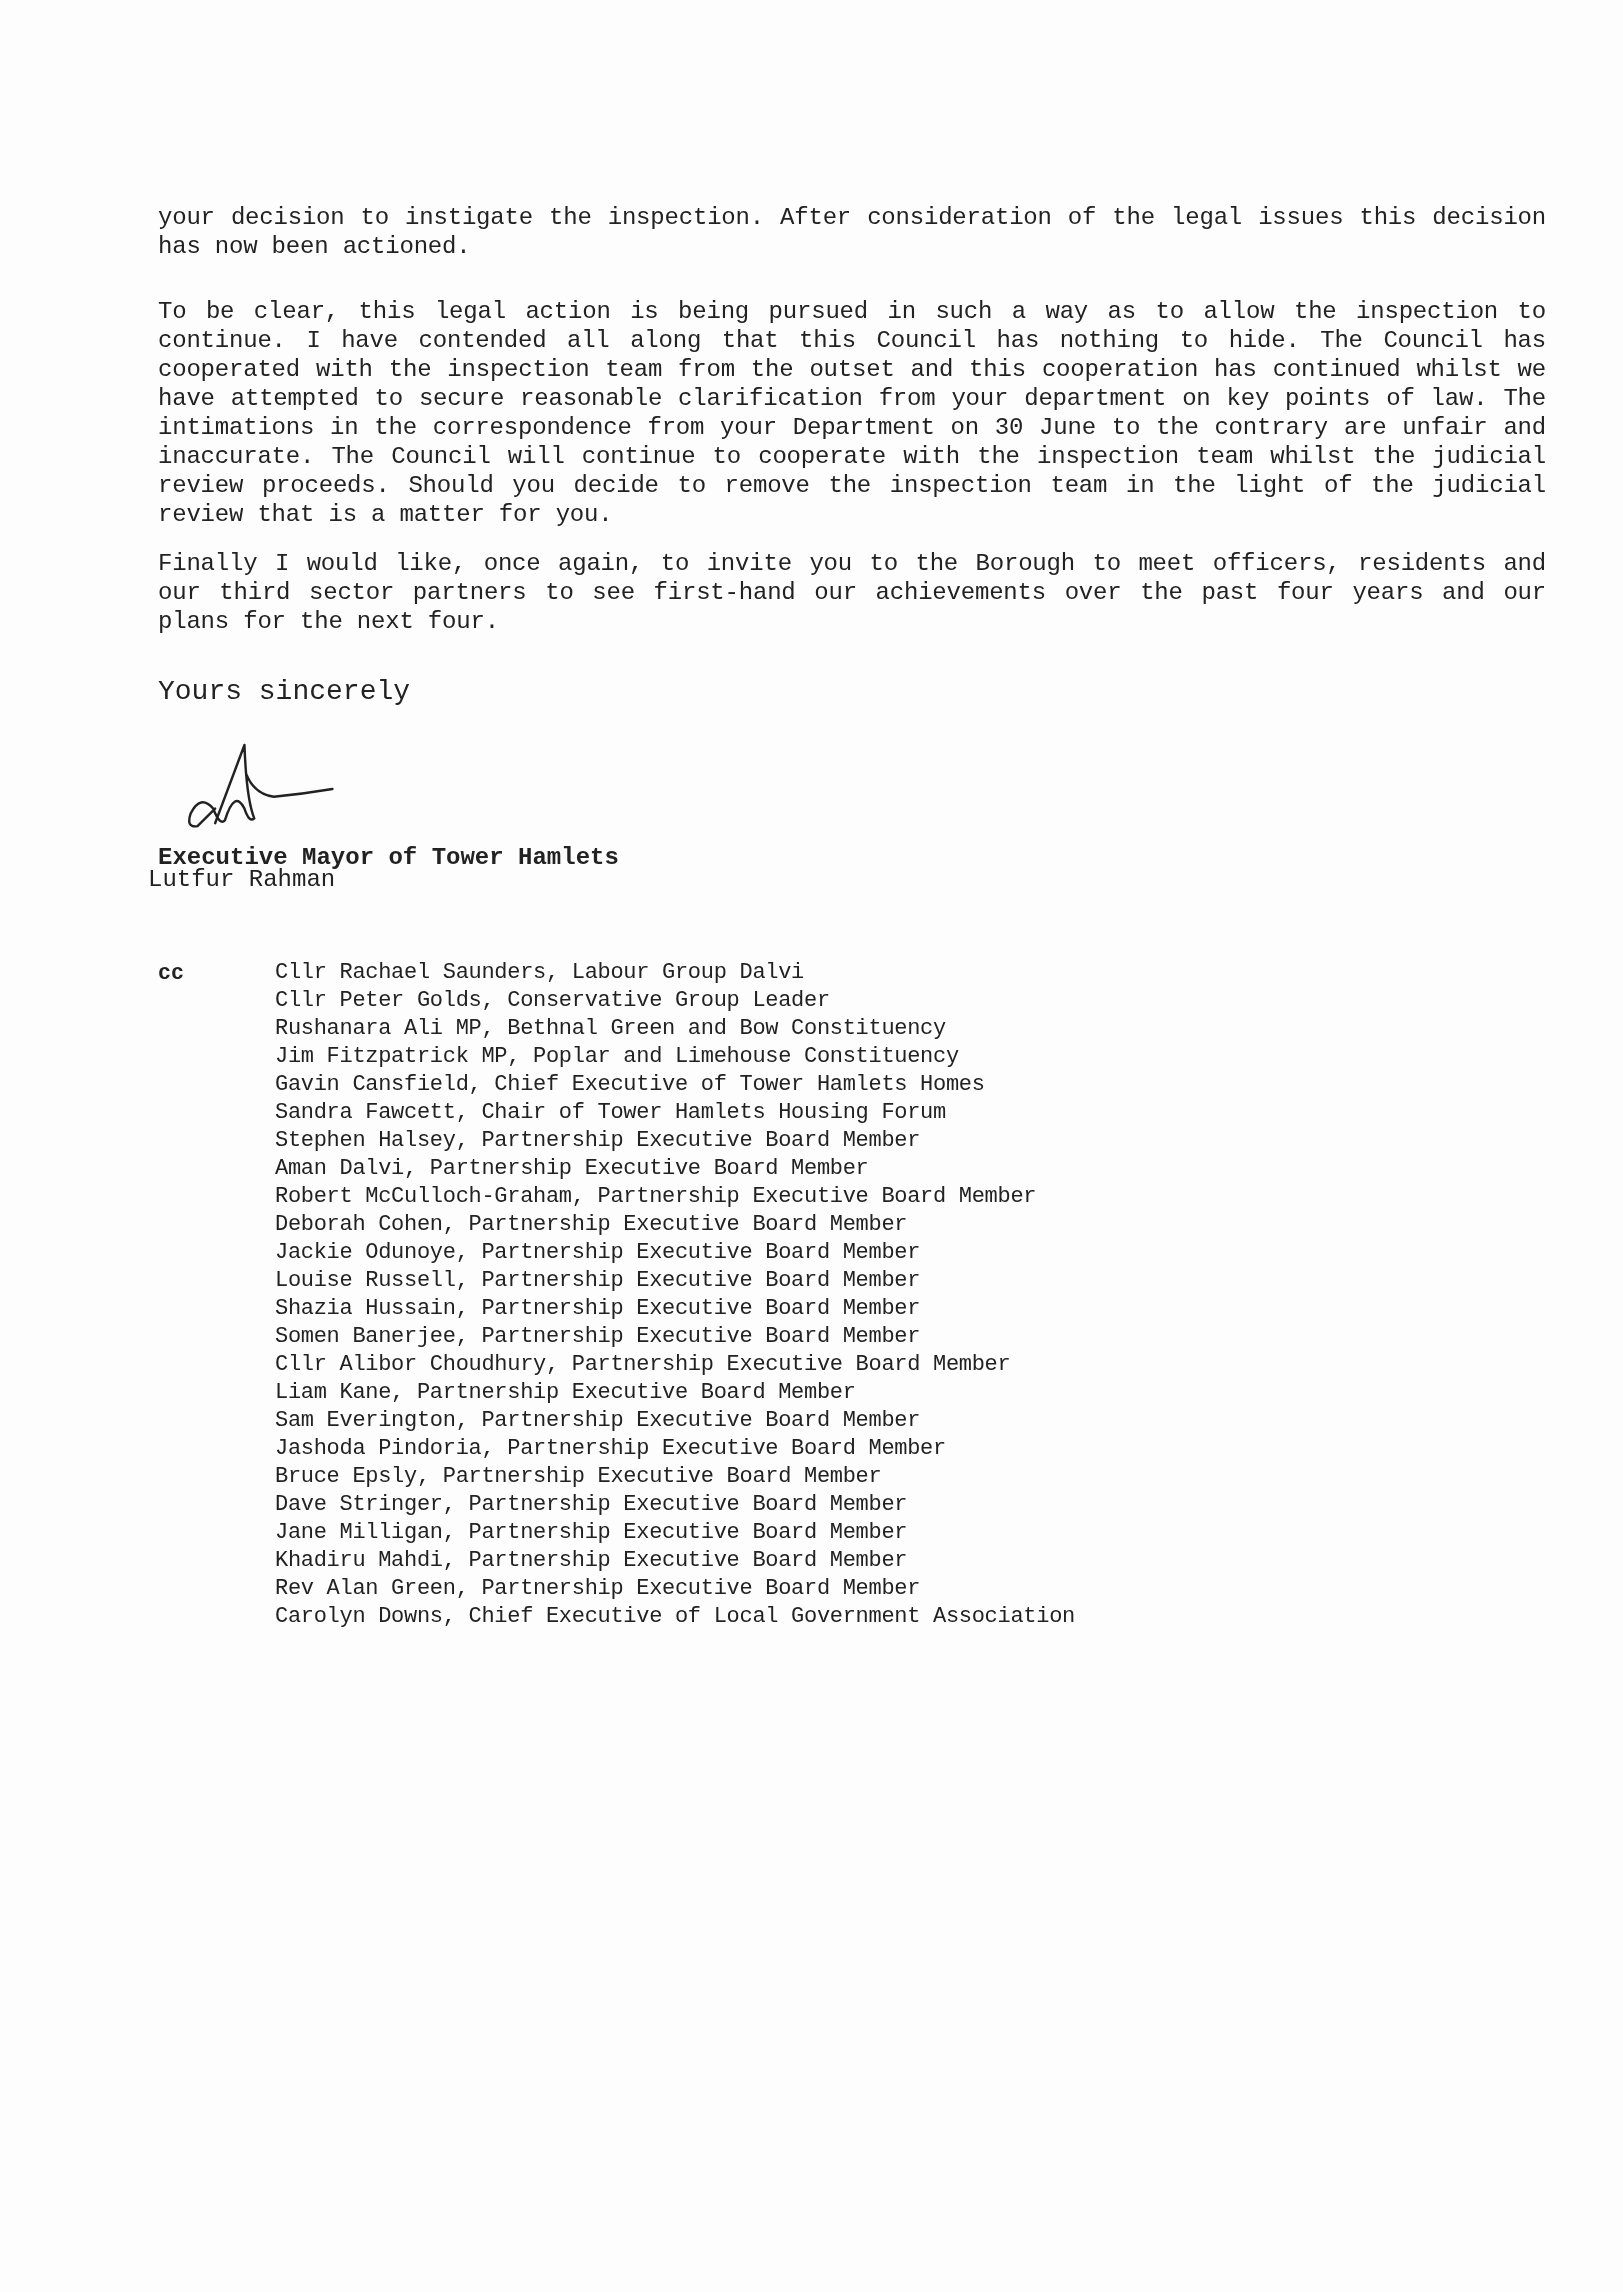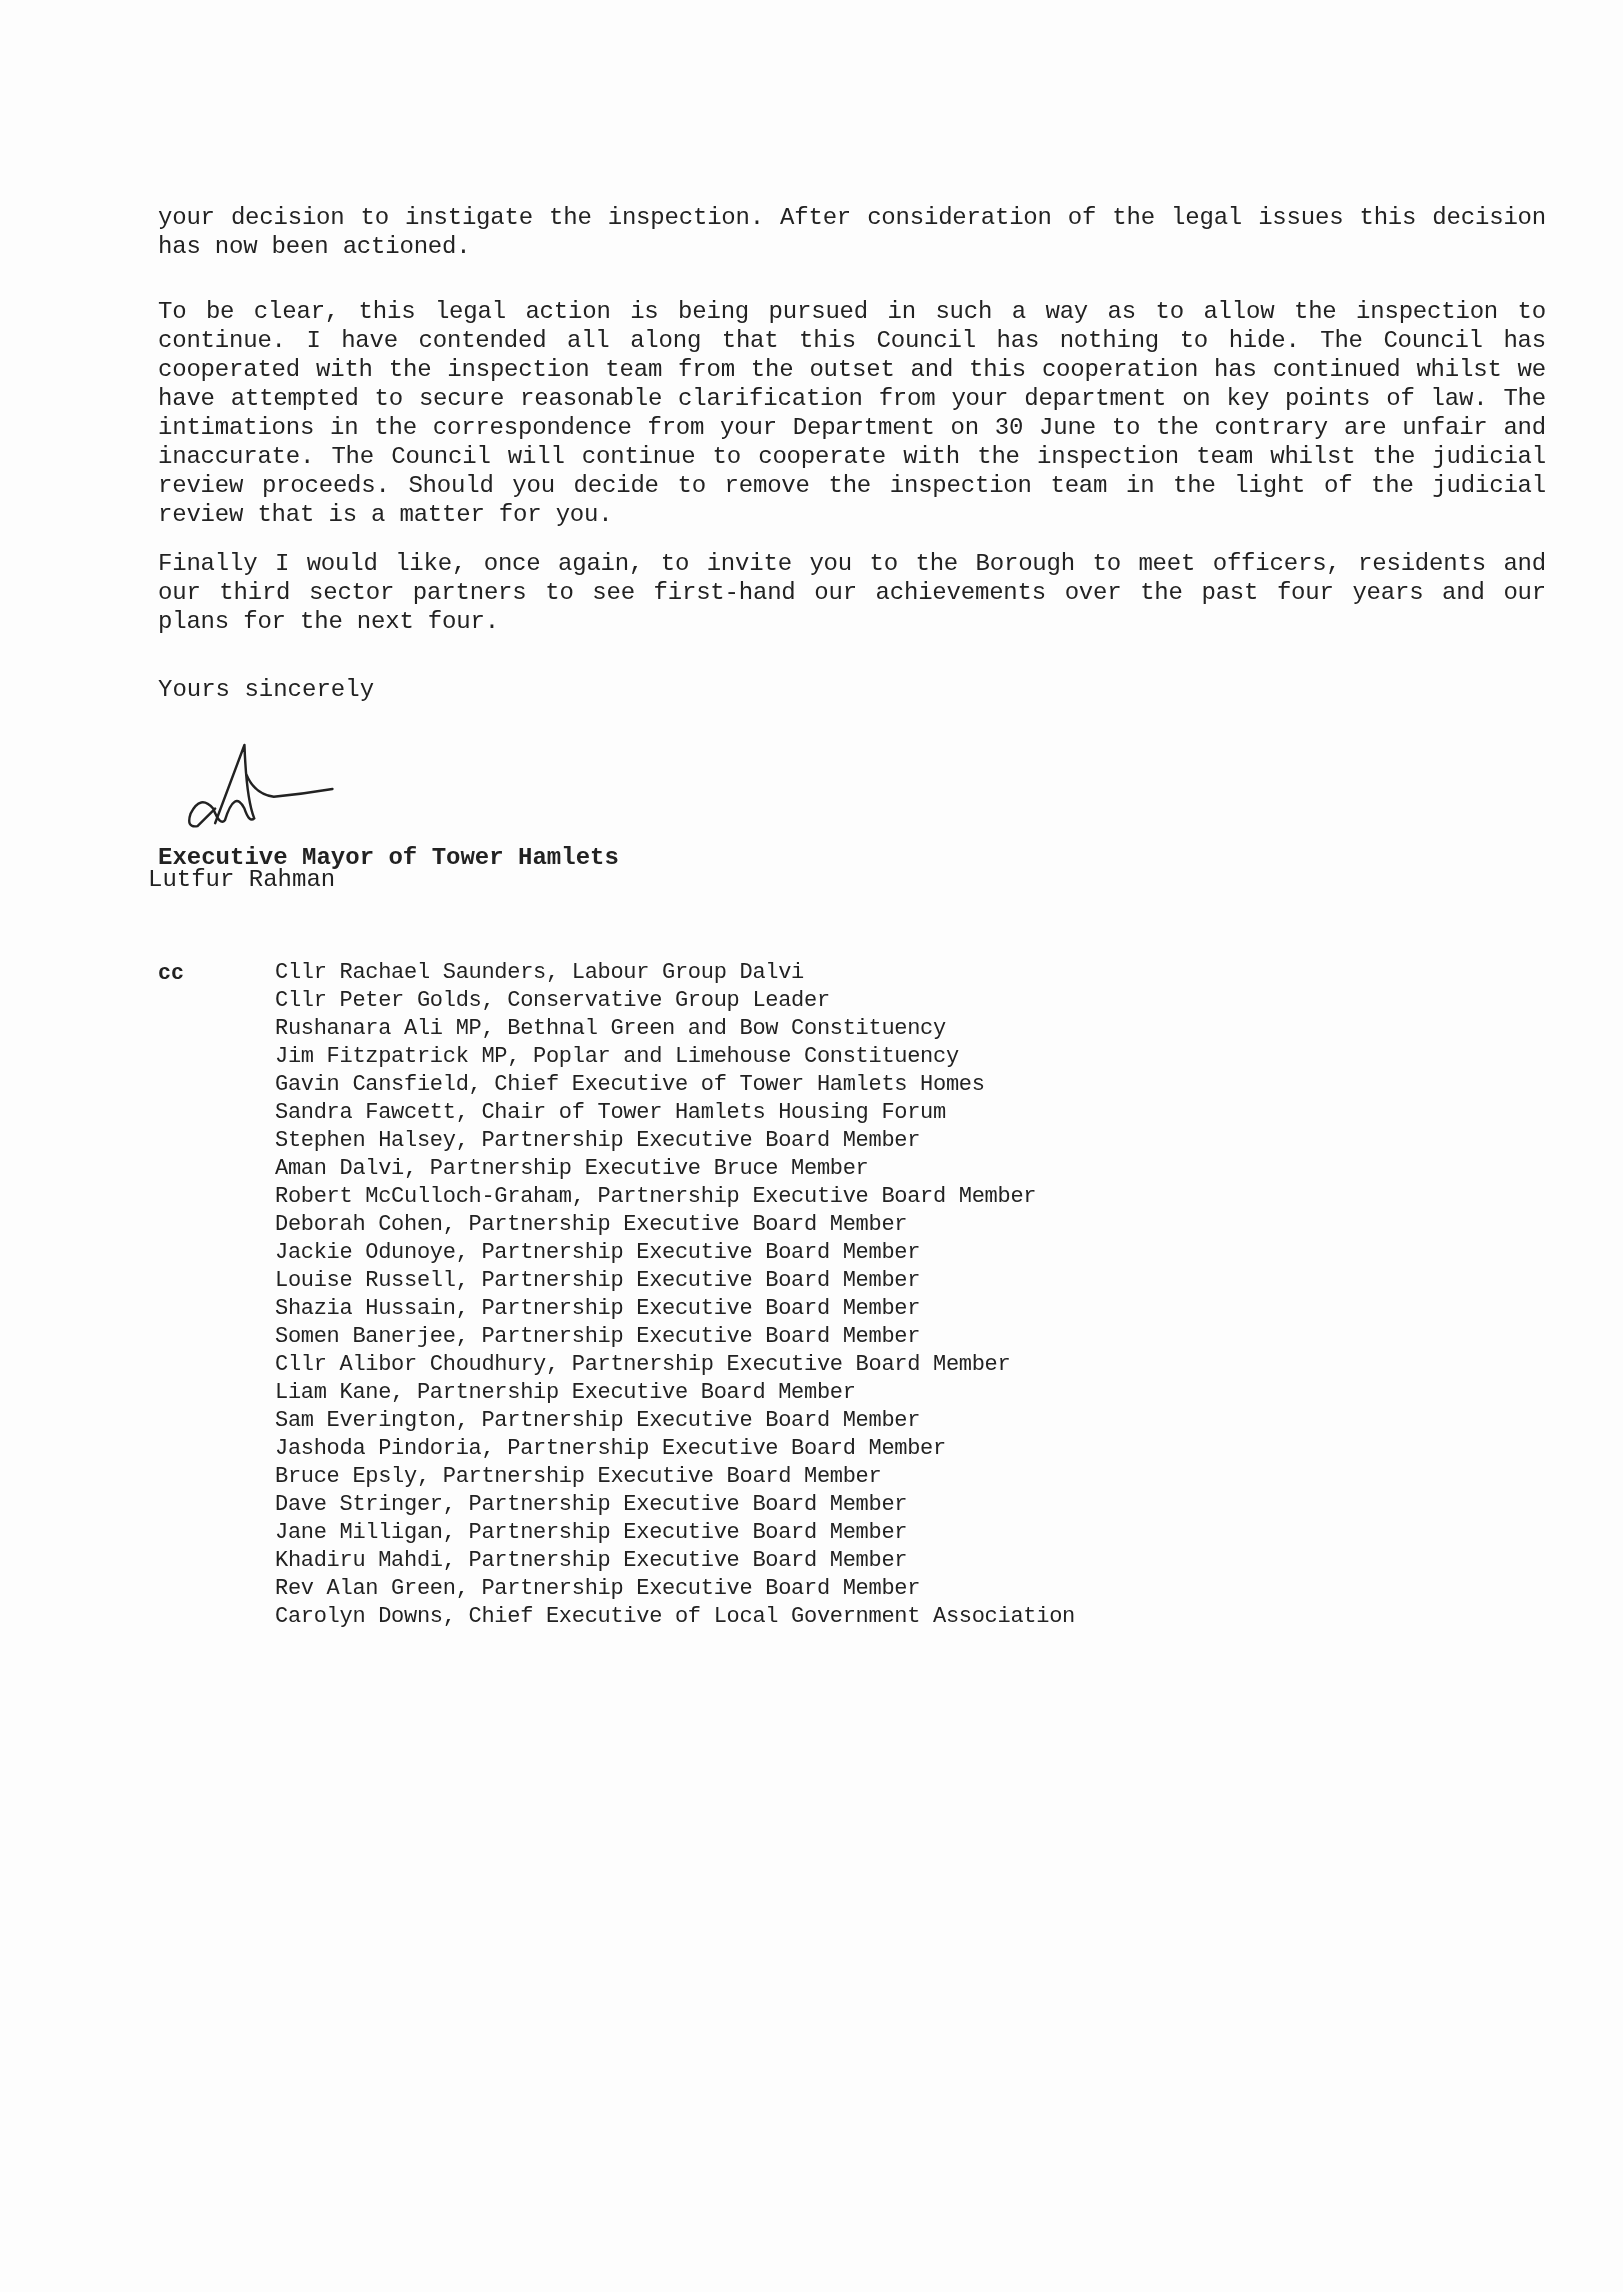--- a/index.html
+++ b/index.html
@@ -13,21 +13,21 @@
   }
   .page { position: absolute; left: 0; top: 0; width: 1623px; height: 2293px; background: #fdfdfd; font-family: Liberation Mono, monospace; }
   .body-text {
     position: absolute; left: 158px; width: 1388px;
     font-size: 24px; line-height: 29px; text-align: justify;
     letter-spacing: -0.2px;
   }
   .p1 { top: 203px; }
   .p2 { top: 297px; }
   .p3 { top: 549px; }
-  .closing { position: absolute; left: 158px; top: 676px; font-size: 24px; }
+  .closing { position: absolute; left: 158px; top: 676px; font-size: 28px; }
   .signature { position: absolute; left: 176px; top: 740px; width: 176px; height: 98px; }
   .signer-name { position: absolute; left: 148px; top: 866px; font-size: 24px; }
   .signer-title { position: absolute; left: 158px; top: 844px; font-size: 24px; font-weight: bold; }
   .cc-label { position: absolute; left: 158px; top: 961px; font-size: 21.6px; font-weight: bold; }
   .cc-list { position: absolute; left: 275px; top: 959px; margin: 0; padding: 0; list-style: none; font-size: 22px; line-height: 28px; letter-spacing: -0.3px; }
   .cc-list li { white-space: nowrap; }
 </style>
 </head>
 <body>
 
@@ -47,21 +47,21 @@
 
   <div class="cc-label">cc</div>
   <ul class="cc-list">
     <li>Cllr Rachael Saunders, Labour Group Dalvi</li>
     <li>Cllr Peter Golds, Conservative Group Leader</li>
     <li>Rushanara Ali MP, Bethnal Green and Bow Constituency</li>
     <li>Jim Fitzpatrick MP, Poplar and Limehouse Constituency</li>
     <li>Gavin Cansfield, Chief Executive of Tower Hamlets Homes</li>
     <li>Sandra Fawcett, Chair of Tower Hamlets Housing Forum</li>
     <li>Stephen Halsey, Partnership Executive Board Member</li>
-    <li>Aman Dalvi, Partnership Executive Bruce Member</li>
+    <li>Aman Dalvi, Partnership Executive Board Member</li>
     <li>Robert McCulloch-Graham, Partnership Executive Board Member</li>
     <li>Deborah Cohen, Partnership Executive Board Member</li>
     <li>Jackie Odunoye, Partnership Executive Board Member</li>
     <li>Louise Russell, Partnership Executive Board Member</li>
     <li>Shazia Hussain, Partnership Executive Board Member</li>
     <li>Somen Banerjee, Partnership Executive Board Member</li>
     <li>Cllr Alibor Choudhury, Partnership Executive Board Member</li>
     <li>Liam Kane, Partnership Executive Board Member</li>
     <li>Sam Everington, Partnership Executive Board Member</li>
     <li>Jashoda Pindoria, Partnership Executive Board Member</li>

